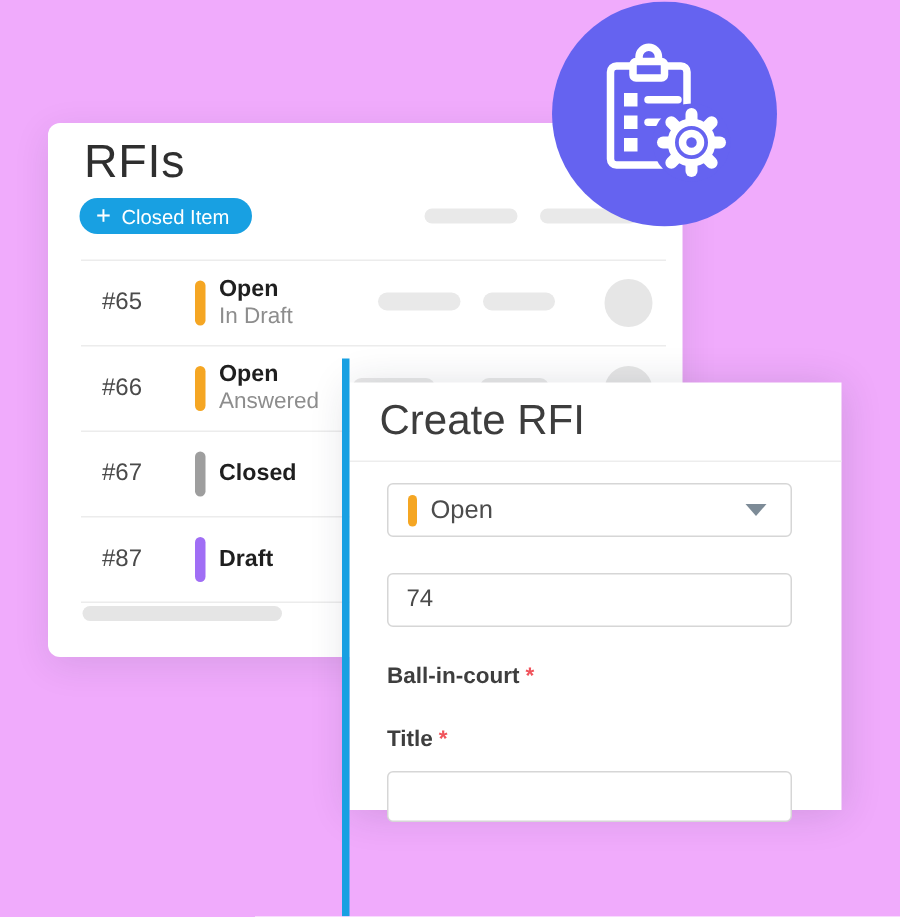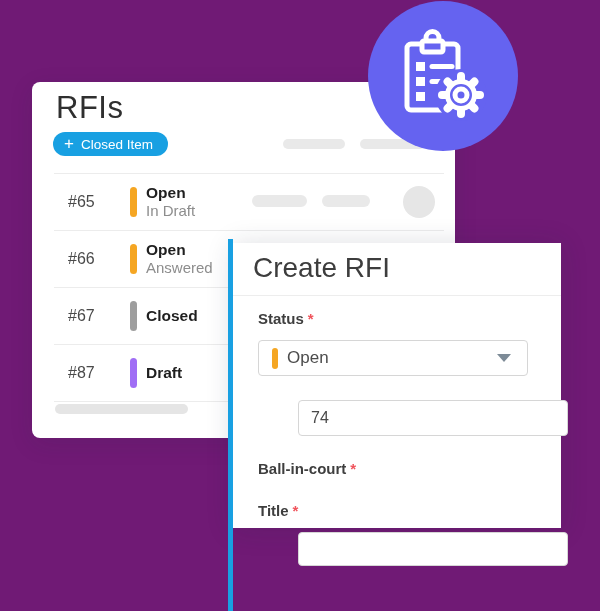--- a/index.html
+++ b/index.html
@@ -1,16 +1,16 @@
 <!DOCTYPE html>
 <html><head>
 <meta charset="utf-8">
 <style>
   html,body{margin:0;padding:0;background:#ffffff;}
-  .stage{position:relative;width:600px;height:611px;overflow:hidden;background:#701a75;
+  .stage{position:relative;width:600px;height:611px;overflow:hidden;background:#f0abfc;
          font-family:"Liberation Sans","DejaVu Sans",sans-serif;color:#3e3e3e;}
 
   
   .rfis-card{position:absolute;left:32px;top:82px;width:423px;height:356px;background:#fff;
              border-radius:8px;box-shadow:0 6px 24px rgba(30,40,60,.10);z-index:1;}
   .rfis-title{position:absolute;left:24px;top:8px;margin:0;font-size:31px;font-weight:300;
               letter-spacing:.5px;color:#2f2f2f;}
   .create-btn{position:absolute;left:21px;top:50px;height:24px;display:flex;align-items:center;
               gap:7px;border:none;border-radius:12px;padding:0 15px 0 11px;color:#fff;
               font-family:inherit;font-size:13.5px;cursor:pointer;}
@@ -29,40 +29,40 @@
   .row .stx{position:absolute;left:92px;top:50%;transform:translateY(-50%);line-height:18px;}
   .row .stx b{display:block;font-size:15.5px;color:#1f1f1f;font-weight:700;}
   .row .stx i{display:block;font-style:normal;font-size:15px;color:#8d8d8d;}
   .row .ph.pill{height:12px;top:21px;}
   .row .ph.circle{width:32px;height:32px;top:12px;}
   .bottom-pill{left:23px;top:322px;width:133px;height:10px;background:#e5e5e5;}
 
   
   .create-wrap{position:absolute;left:228px;top:239px;width:333px;height:372px;z-index:3;}
   .accent{position:absolute;left:0;top:0;width:5px;height:372px;z-index:2;}
-  .create-card{position:absolute;left:5px;top:4px;width:328px;height:285px;background:#fff;
+  .create-card{position:absolute;left:5px;top:16px;width:328px;height:285px;background:#fff;
                box-shadow:0 2px 26px rgba(30,40,60,.16);}
   .cc-header{height:52px;border-bottom:1px solid #ededed;}
   .cc-title{margin:0;padding:9px 0 0 20px;font-size:28px;font-weight:300;color:#3d3d3d;}
   .cc-form{padding:14px 33px 0 25px;}
   .fld-label{display:block;font-size:15px;font-weight:700;color:#3e3e3e;line-height:18px;
              margin-bottom:12px;}
   .req{font-style:normal;font-weight:700;margin-left:4px;}
   .fld-group{margin-bottom:24px;}
   .select-box{position:relative;display:flex;align-items:center;width:270px;height:36px;
               border:1px solid #d6d6d6;border-radius:4px;box-sizing:border-box;background:#fff;
               cursor:pointer;}
   .select-box .sbar{width:6px;height:21px;border-radius:3px;margin:0 9px 0 13px;}
   .select-box .sval{font-size:17px;color:#4c4c4c;}
   .caret{position:absolute;right:16px;top:50%;transform:translateY(-50%);width:0;height:0;
          border-left:7px solid transparent;border-right:7px solid transparent;
          border-top:8px solid #7d8b97;}
   .txt-input{width:270px;height:36px;box-sizing:border-box;border:1px solid #d6d6d6;
              border-radius:4px;padding:0 12px;font-family:inherit;font-size:16px;color:#4a4a4a;
-             background:#fff;margin-left:40px;}
+             background:#fff;}
   .txt-input.short{height:34px;}
 
   
   .badge{position:absolute;left:368px;top:1px;width:150px;height:150px;z-index:5;}
 </style>
 </head>
 <body>
 
 <div class="stage">
 
@@ -128,23 +128,20 @@
 
   <div class="create-wrap">
     <span class="accent" style="background-color: rgb(24, 160, 226);"></span>
     <section class="create-card">
       <div class="cc-header">
         <h2 class="cc-title">Create RFI</h2>
       </div>
       <div class="cc-form">
 
         <div class="fld-group">
-          <label class="fld-label">
-            <span>Status</span><em class="req" style="color: rgb(240, 84, 92);">*</em>
-          </label>
           <div class="select-box">
             <span class="sbar" style="background-color: rgb(245, 166, 35);"></span>
             <span class="sval">Open</span>
             <span class="caret"></span>
           </div>
         </div>
 
         <div class="fld-group">
           <input class="txt-input" type="text" value="74" style="">
         </div>

